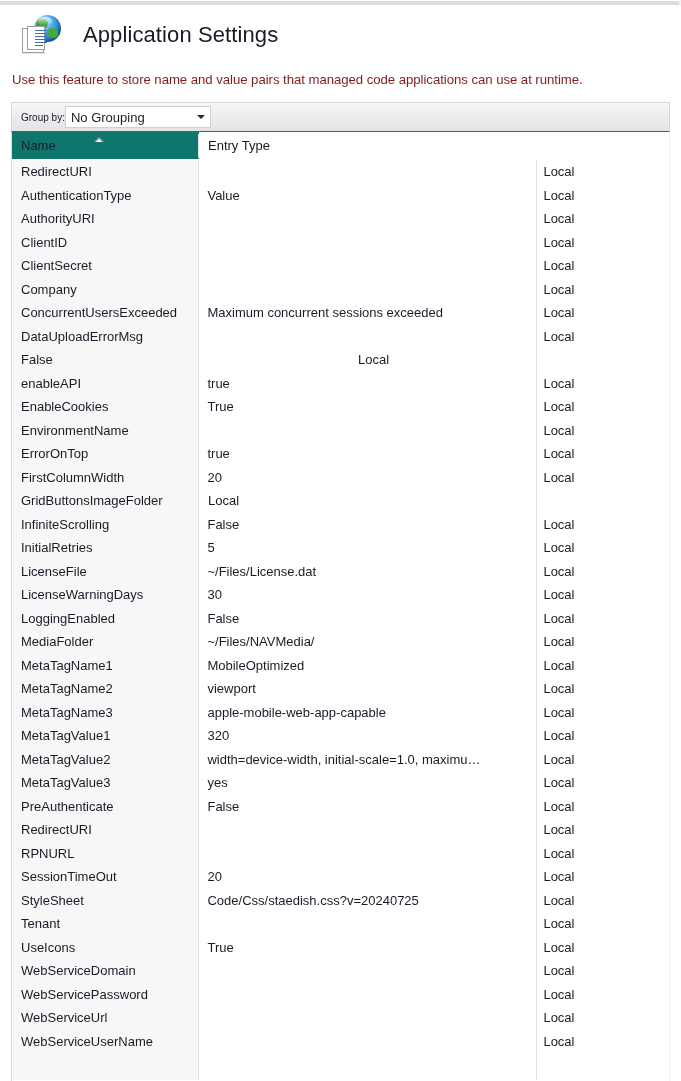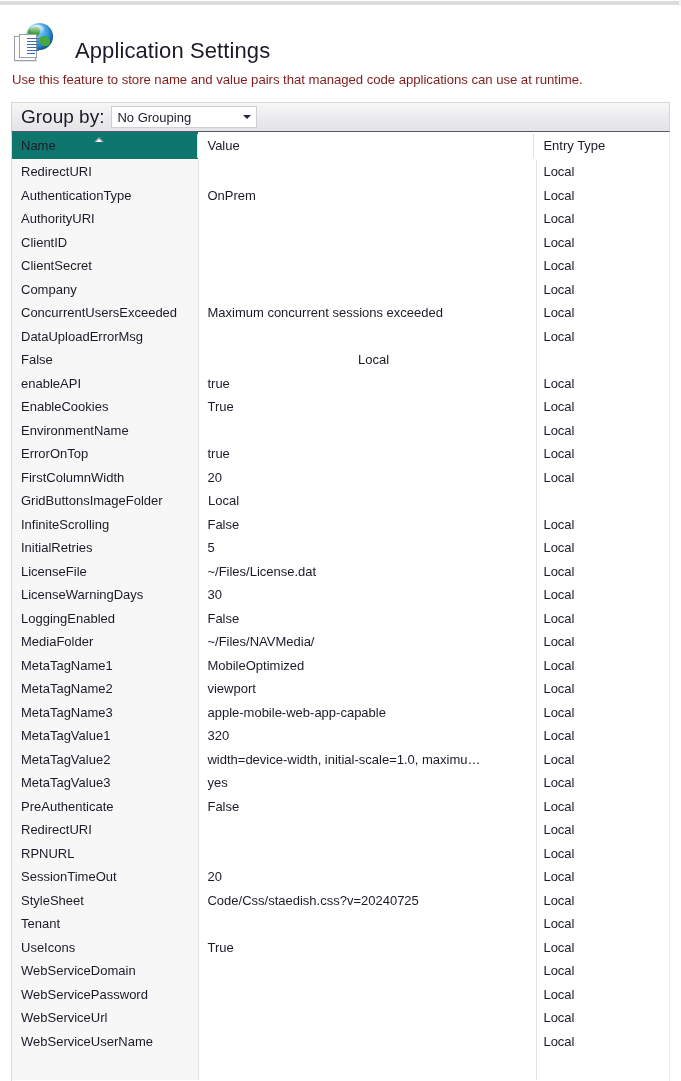--- a/index.html
+++ b/index.html
@@ -23,22 +23,22 @@
   }
   #top-strip .edge-r {
     position: absolute; right: 0; top: 0; width: 2px; height: 6px;
     background: #f4f4f6;
   }
 
   
   #page-header {
     position: absolute; left: 0; top: 6px;
     width: 681px; height: 58px;
-    display: flex; align-items: flex-end;
-    padding-left: 13px;
+    display: flex; align-items: center;
+    padding-left: 21px;
   }
   #feature-icon {
     position: relative;
     width: 42px; height: 42px;
     flex: 0 0 42px;
   }
   .globe {
     position: absolute; left: 13px; top: 1px;
     width: 27px; height: 27px;
     border-radius: 50%;
@@ -118,24 +118,23 @@
   
   #groupby-bar {
     position: absolute; left: 11px; top: 102px;
     width: 659px; height: 30px;
     background: linear-gradient(to bottom, #f7f7f8 0%, #ebebed 55%, #e4e4e7 100%);
     border: 1px solid #d6d6da;
     border-bottom: 1px solid #56566e;
     display: flex; align-items: center;
   }
   #groupby-label {
-    font-size: 19px;
+    font-size: 10px;
     color: #1b1b28;
     padding-left: 9px;
-    padding-right: 7px;
     white-space: nowrap;
   }
   #groupby-select {
     position: relative;
     width: 146px; height: 22px;
     background: #ffffff;
     border: 1px solid #cfcfd4;
     display: flex; align-items: center;
     font-size: 13px;
     color: #1b1b28;
@@ -294,40 +293,36 @@
 <div id="list-view">
 
   <div id="list-header">
     <div class="hcell sorted" id="col-name">
       <span>Name</span>
       <span class="sort-asc">
           <i></i>
         </span>
       <span class="divider"></span>
     </div>
-    <div class="hcell" id="col-value">
-      <span>Value</span>
-      <span class="divider"></span>
-    </div>
     <div class="hcell" id="col-entry">
       <span>Entry Type</span>
     </div>
   </div>
 
   <div id="list-rows">
     <div id="name-col-tint"></div>
     <div id="value-col-sep"></div>
   <div class="row">
         <div class="cell name">RedirectURI</div>
         <div class="cell value"></div>
         <div class="cell entry">Local</div>
       </div>
       <div class="row">
         <div class="cell name">AuthenticationType</div>
-        <div class="cell value">OnPrem</div>
+        <div class="cell value">Value</div>
         <div class="cell entry">Local</div>
       </div>
       <div class="row">
         <div class="cell name">AuthorityURI</div>
         <div class="cell value"></div>
         <div class="cell entry">Local</div>
       </div>
       <div class="row">
         <div class="cell name">ClientID</div>
         <div class="cell value"></div>

